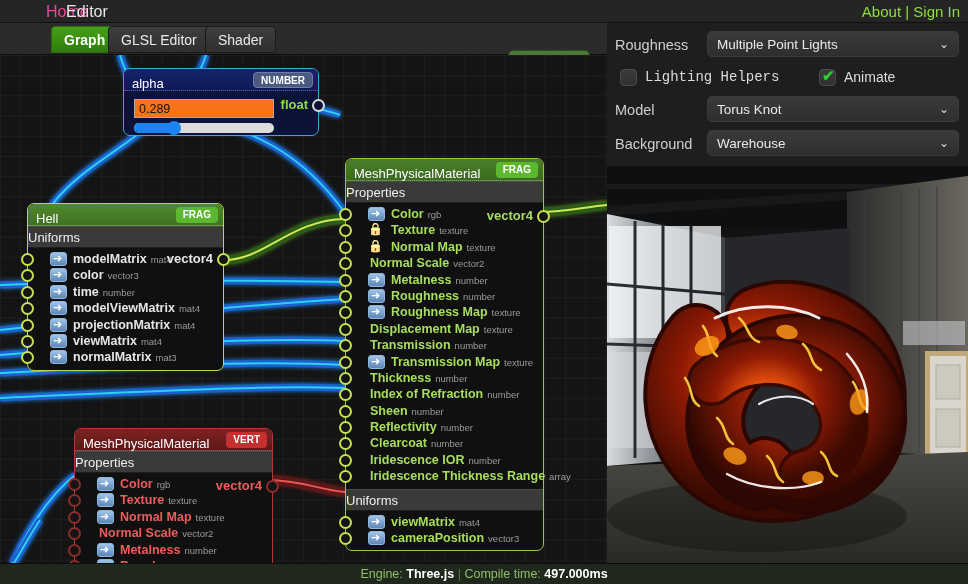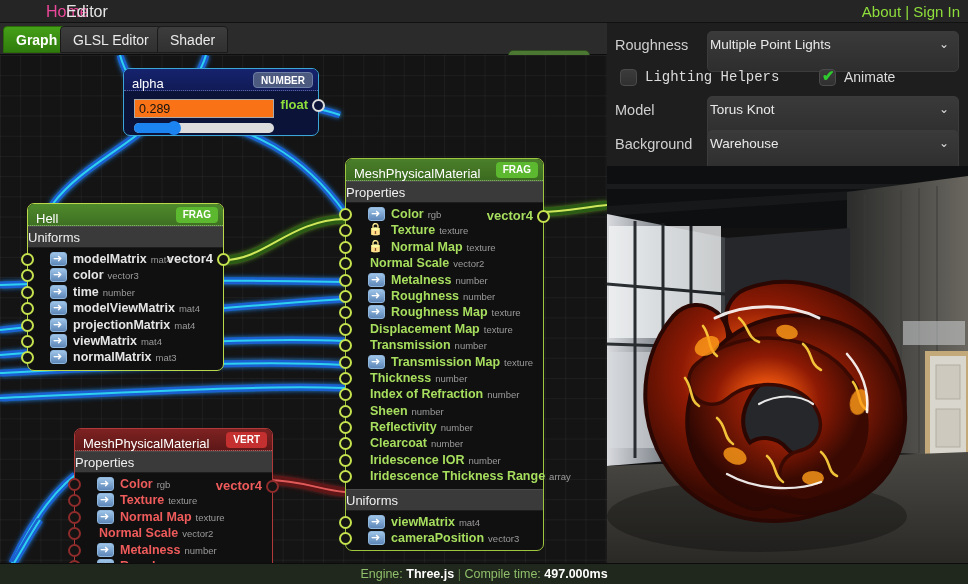--- a/index.html
+++ b/index.html
@@ -15,21 +15,21 @@
   .topbar .editor { position:absolute; left:66px; top:3px; font-size:16px; color:#e6e6e6; }
   .topbar .right { position:absolute; right:8px; top:3px; font-size:15px; color:#8ede3c; }
   .topbar .right span { color:#8ede3c; }
   .topbar .sep { color:#bbb; }
 
   
   .tabstrip { position:absolute; left:0; top:23px; width:607px; height:32px;
     background:#2b2b2b; border-bottom:1px solid #0d0d0d; }
   .tab { position:absolute; top:3px; height:27px; line-height:26px;
     padding:0 12px; font-size:14px; color:#e9e9e9; border-radius:4px 4px 0 0;
-    border:1px solid #1a1a1a; background:linear-gradient(#3d3d3d,#303030); cursor:pointer; }
+    border:1px solid #1a1a1a; background:linear-gradient(#3d3d3d,#303030); cursor:pointer;margin-left:48px; }
   .tab.active { background:linear-gradient(#45a018,#2f7c0c); color:#fff;
     border-color:#2a6a08; font-weight:bold; }
   .hint { position:absolute; left:232px; top:30px; font-size:15px; color:#8e8e8e; }
   .savebtn { position:absolute; left:508px; top:27px; width:82px; height:26px;
     border-radius:5px; background:linear-gradient(#4c7a33,#3c5f27); color:#fff;
     font-size:14px; line-height:25px; text-align:center; border:1px solid #2e4a1e;
     cursor:pointer; }
 
   
   .graph { position:absolute; left:0; top:55px; width:607px; height:508px;
@@ -108,23 +108,23 @@
     background:#1c84f0; }
   .slider .knob { position:absolute; top:-2px; width:14px; height:14px;
     border-radius:50%; background:#1c84f0; }
   .n-blue .outrow .opin { border:2px solid #dcdcdc; background:#0b1338; }
   .n-blue .outrow .olbl { color:#8ede3c; }
 
   
   .rpanel { position:absolute; left:607px; top:23px; width:361px; height:540px;
     background:#1e1e1e; }
   .ctrl-label { position:absolute; font-size:14.5px; color:#cfcfcf; }
-  .sel { position:absolute; height:41px; border-radius:5px; border:1px solid #3b3b3b;
+  .sel { position:absolute; height:26px; border-radius:5px; border:1px solid #3b3b3b;
     background:linear-gradient(#3a3a3a,#2e2e2e); color:#e9e9e9; font-size:13.5px;
-    line-height:25px; padding-left:2px; cursor:pointer; }
+    line-height:25px; padding-left:9px; cursor:pointer; }
   .sel .chev { position:absolute; right:9px; top:0; font-size:12px; color:#ddd; }
   .cb { position:absolute; width:17px; height:17px; border-radius:4px;
     background:linear-gradient(#3b3b3b,#303030); border:1px solid #4a4a4a; cursor:pointer; }
   .cb.on::after { content:"✔"; position:absolute; left:2px; top:-3px; font-size:15px;
     color:#2ecc2e; font-weight:bold; }
   .cb-label { position:absolute; font-size:14px; color:#dcdcdc; }
 
   
   .viewport { position:absolute; left:607px; top:166px; width:361px; height:397px;
     overflow:hidden; background:#0b0b0b; }

